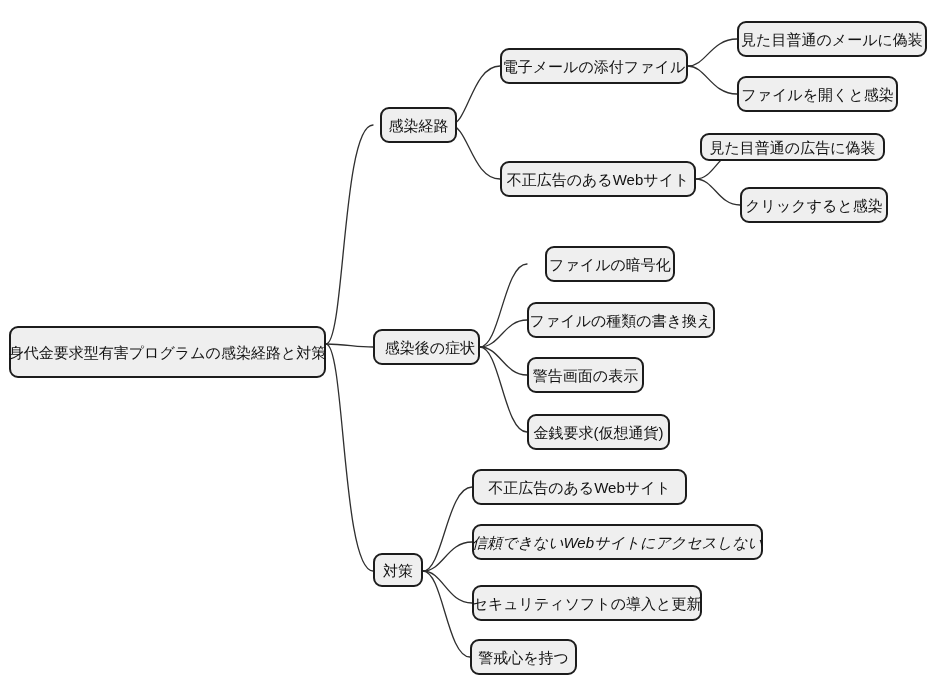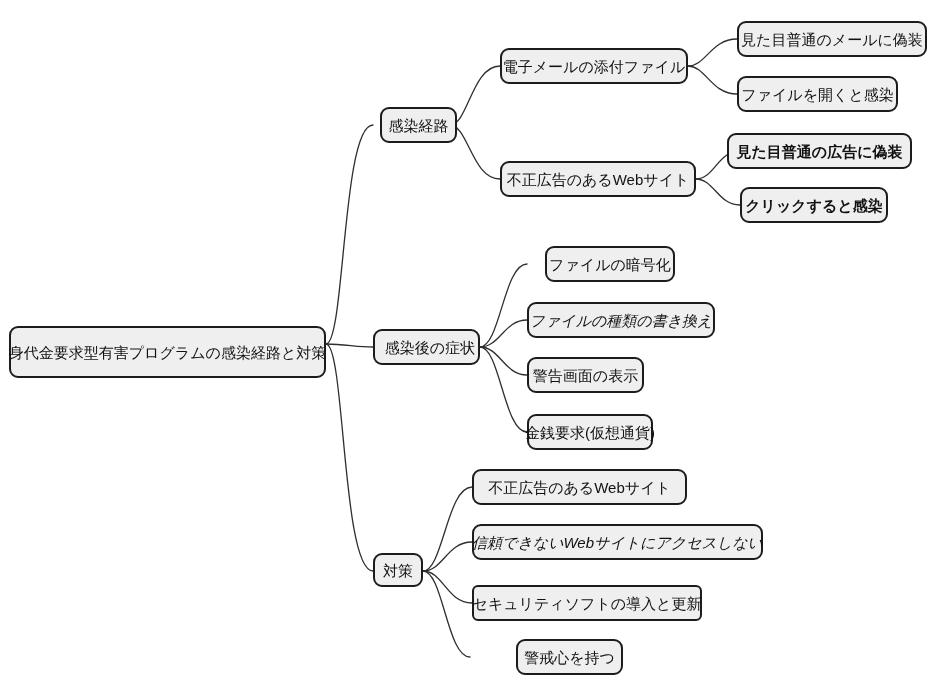--- a/index.html
+++ b/index.html
@@ -24,32 +24,32 @@
     line-height:1;
     white-space:nowrap;
   }
   
   .n-root  {left:9px;  top:326px;width:317px;height:52px;}
   .n-b1    {left:380px;top:107px;width:77px; height:36px;}
   .n-b1c1  {left:500px;top:48px; width:188px;height:36px;}
   .n-b1c1g1{left:737px;top:21px; width:190px;height:36px;}
   .n-b1c1g2{left:737px;top:76px; width:161px;height:36px;}
   .n-b1c2  {left:500px;top:161px;width:196px;height:36px;}
-  .n-b1c2g1{left:727px;top:133px;width:185px;height:36px;font-weight:bold;}
-  .n-b1c2g2{left:740px;top:187px;width:148px;height:36px;font-weight:bold;}
+  .n-b1c2g1{left:700px;top:133px;width:185px;height:28px;}
+  .n-b1c2g2{left:740px;top:187px;width:148px;height:36px;}
   .n-b2    {left:373px;top:329px;width:107px;height:36px;padding-left:7px;}
   .n-b2c1  {left:545px;top:246px;width:130px;height:36px;}
-  .n-b2c2  {left:527px;top:302px;width:188px;height:36px;font-style:italic;}
+  .n-b2c2  {left:527px;top:302px;width:188px;height:36px;}
   .n-b2c3  {left:527px;top:357px;width:117px;height:36px;}
-  .n-b2c4  {left:527px;top:414px;width:126px;height:36px;}
+  .n-b2c4  {left:527px;top:414px;width:143px;height:36px;}
   .n-b3    {left:373px;top:553px;width:50px; height:34px;}
   .n-b3c1  {left:472px;top:469px;width:215px;height:36px;}
   .n-b3c2  {left:472px;top:524px;width:291px;height:36px;font-style:italic;}
-  .n-b3c3  {left:472px;top:585px;width:230px;height:36px;border-radius:6px;}
-  .n-b3c4  {left:470px;top:639px;width:107px;height:36px;margin-left:46px;}
+  .n-b3c3  {left:472px;top:585px;width:230px;height:36px;}
+  .n-b3c4  {left:470px;top:639px;width:107px;height:36px;}
 </style>
 </head>
 <body>
 
 <div class="canvas">
 
   <svg class="edges" viewBox="0 0 936 696" xmlns="http://www.w3.org/2000/svg">
     <path d="M 326 344 C 345 344 342 125 373 125"></path>
     <path d="M 326 344 C 345 344 356 347 373 347"></path>
     <path d="M 326 344 C 345 344 342 571 373 571"></path>

